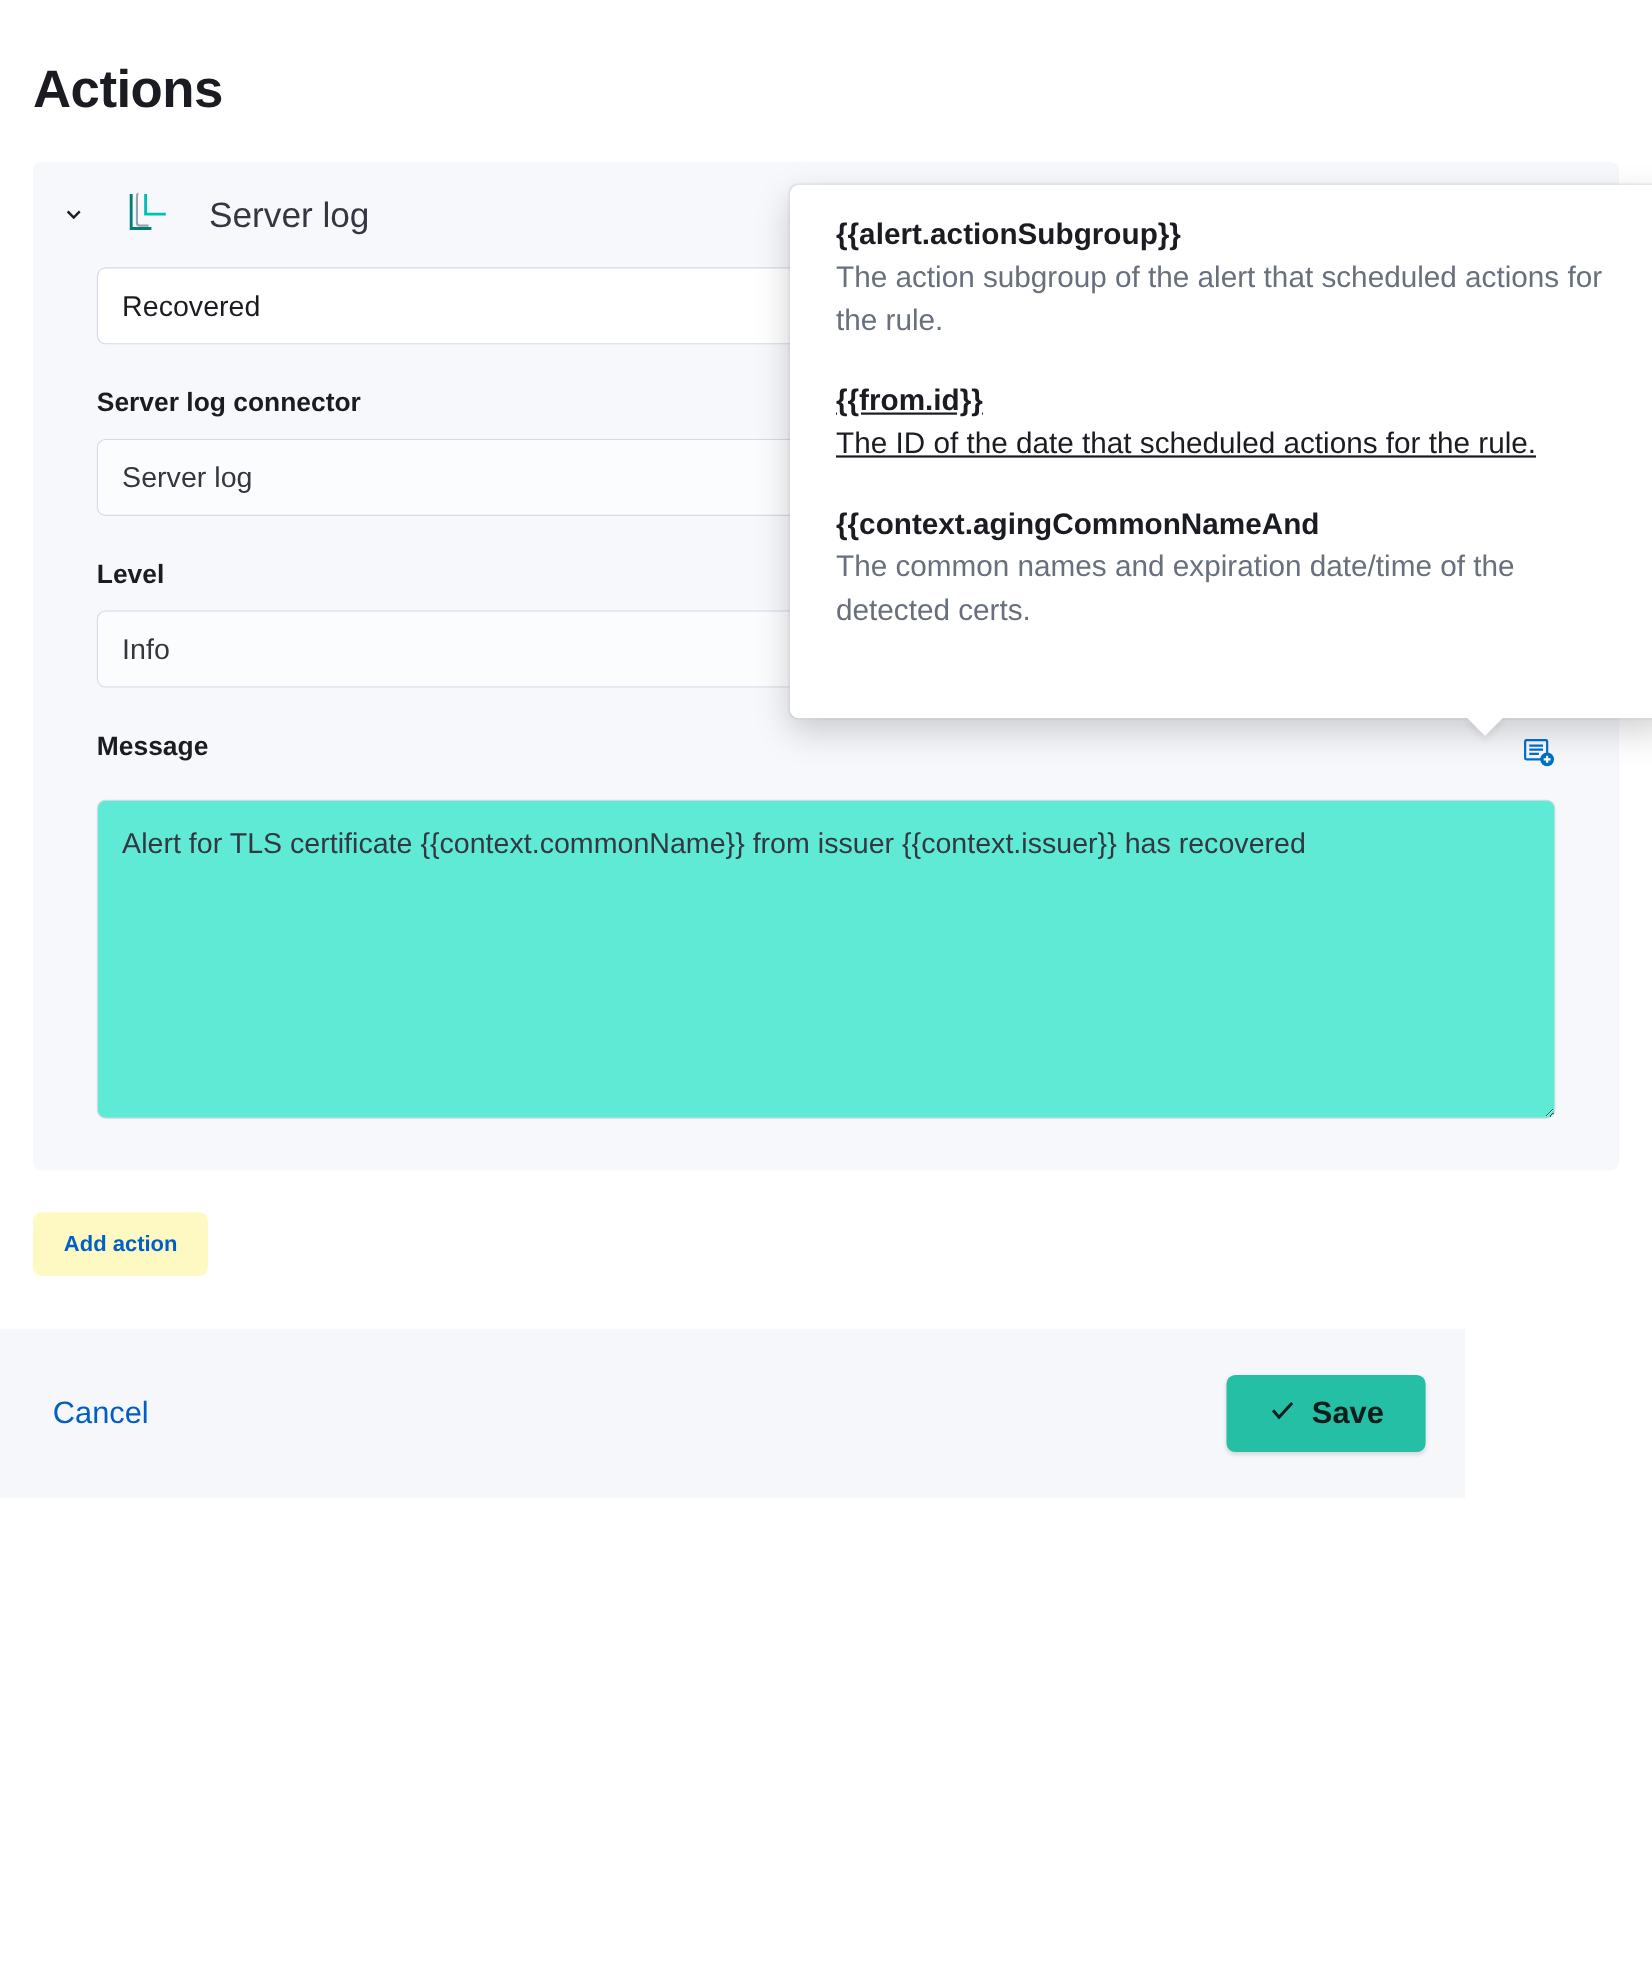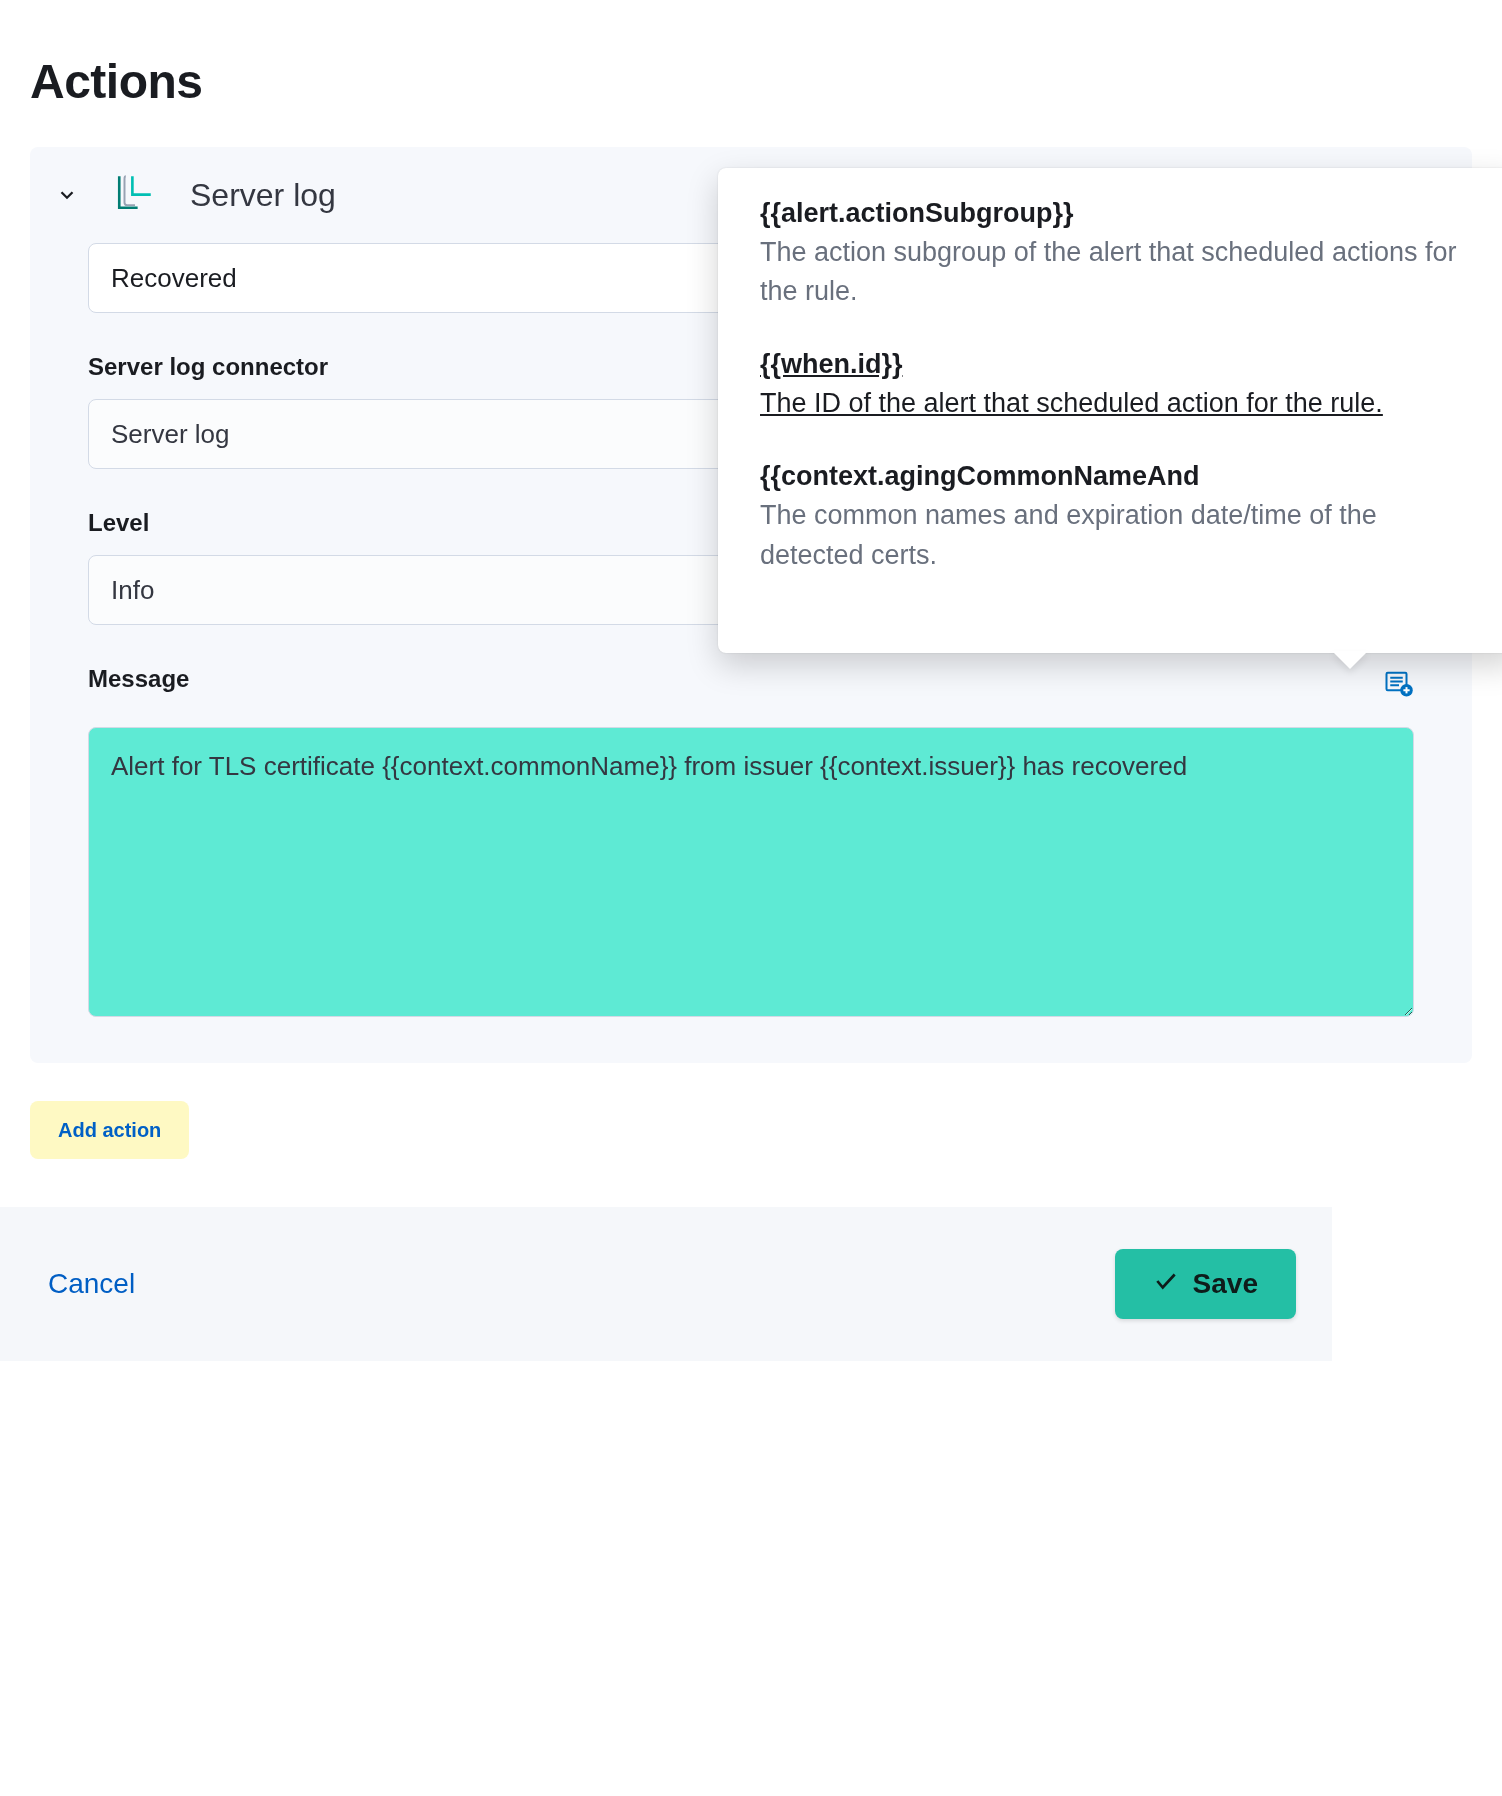--- a/index.html
+++ b/index.html
@@ -283,22 +283,22 @@
   <button class="add-action">Add action</button>
 
   
   <div class="popover">
     <div class="popover-inner" id="popover-list">
         <div class="var-item">
           <div class="var-token">{{alert.actionSubgroup}}</div>
           <div class="var-desc">The action subgroup of the alert that scheduled actions for the rule.</div>
         </div>
         <div class="var-item highlight">
-          <div class="var-token">{{when.id}}</div>
-          <div class="var-desc">The ID of the alert that scheduled action for the rule.</div>
+          <div class="var-token">{{from.id}}</div>
+          <div class="var-desc">The ID of the date that scheduled actions for the rule.</div>
         </div>
         <div class="var-item">
           <div class="var-token">{{context.agingCommonNameAnd</div>
           <div class="var-desc">The common names and expiration date/time of the detected certs.</div>
         </div>
       </div>
   </div>
 
 </div>
 

